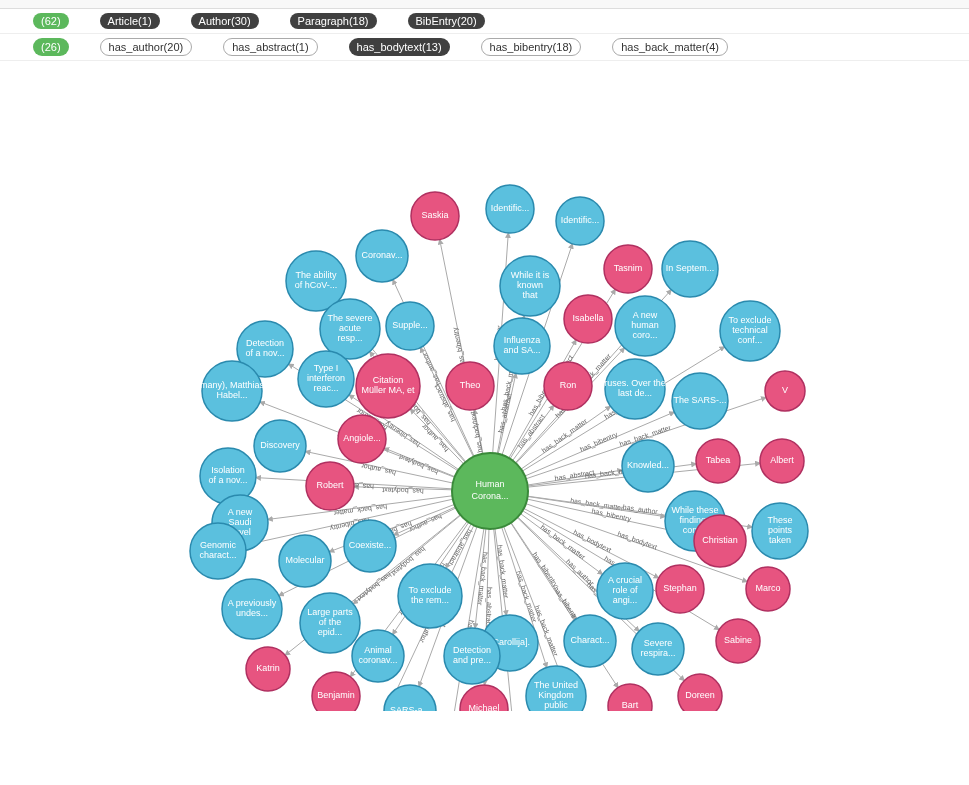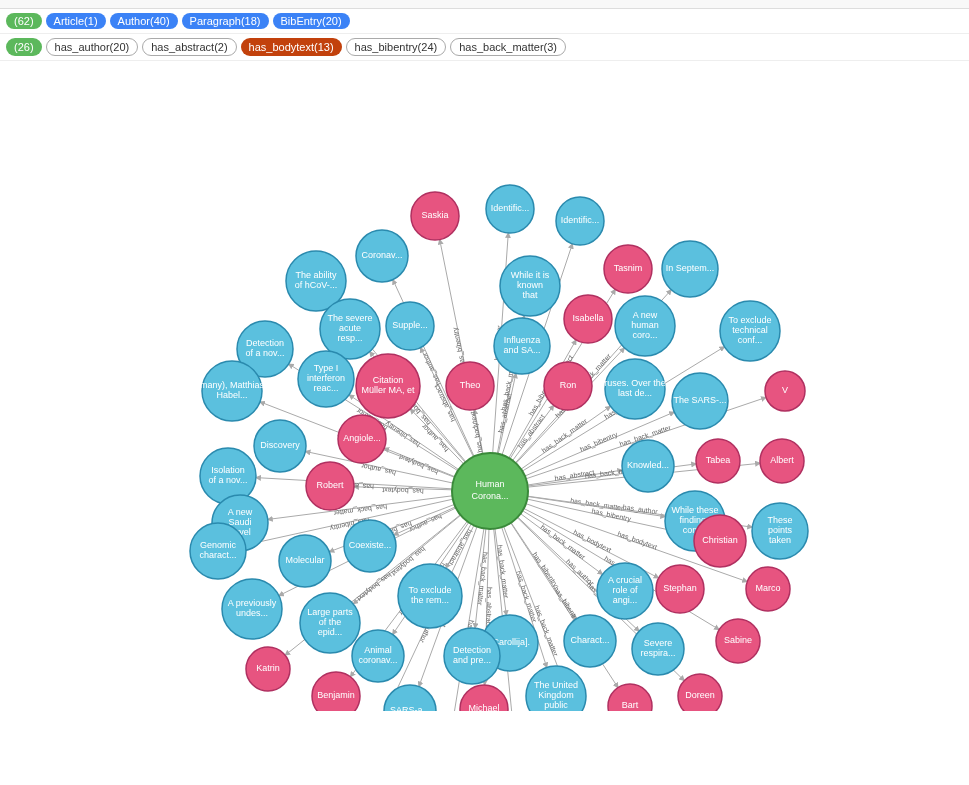--- a/index.html
+++ b/index.html
@@ -25,24 +25,25 @@
     }
 
     .tag {
       display: inline-flex;
       align-items: center;
       padding: 2px 8px;
       border-radius: 10px;
       font-size: 11px;
       cursor: pointer;
       font-weight: normal;
+      margin-left: 27px;
     }
     .tag-green { background: #5cb85c; color: #fff; }
-    .tag-pink { background: #3b82f6; color: #fff; }
-    .tag-teal { background: #c2410c; color: #fff; }
+    .tag-pink { background: #404040; color: #fff; }
+    .tag-teal { background: #404040; color: #fff; }
     .tag-outline { background: #fff; border: 1px solid #aaa; color: #333; text-align: center; }
 
     #graph-container {
       position: relative;
       width: 969px;
       height: 650px;
       overflow: hidden;
     }
 
     svg#graph-svg {
@@ -67,31 +68,31 @@
 </head>
 <body>
 
 <div id="query-bar">
   <span></span>
 </div>
 
 <div id="tag-row-1">
     <span class="tag tag-green">(62)</span>
     <span class="tag tag-pink">Article(1)</span>
-    <span class="tag tag-pink">Author(40)</span>
+    <span class="tag tag-pink">Author(30)</span>
     <span class="tag tag-pink">Paragraph(18)</span>
     <span class="tag tag-pink">BibEntry(20)</span>
   </div>
 <div id="tag-row-2">
     <span class="tag tag-green">(26)</span>
     <span class="tag tag-outline">has_author(20)</span>
-    <span class="tag tag-outline">has_abstract(2)</span>
+    <span class="tag tag-outline">has_abstract(1)</span>
     <span class="tag tag-teal">has_bodytext(13)</span>
-    <span class="tag tag-outline">has_bibentry(24)</span>
-    <span class="tag tag-outline">has_back_matter(3)</span>
+    <span class="tag tag-outline">has_bibentry(18)</span>
+    <span class="tag tag-outline">has_back_matter(4)</span>
   </div>
 
 <div id="graph-container">
   <svg id="graph-svg">
     <defs>
       <marker id="arrow" markerWidth="6" markerHeight="6" refX="5" refY="3" orient="auto">
         <path d="M0,0 L0,6 L6,3 z" fill="#aaa"></path>
       </marker>
     </defs>
     <g id="edges-layer">

